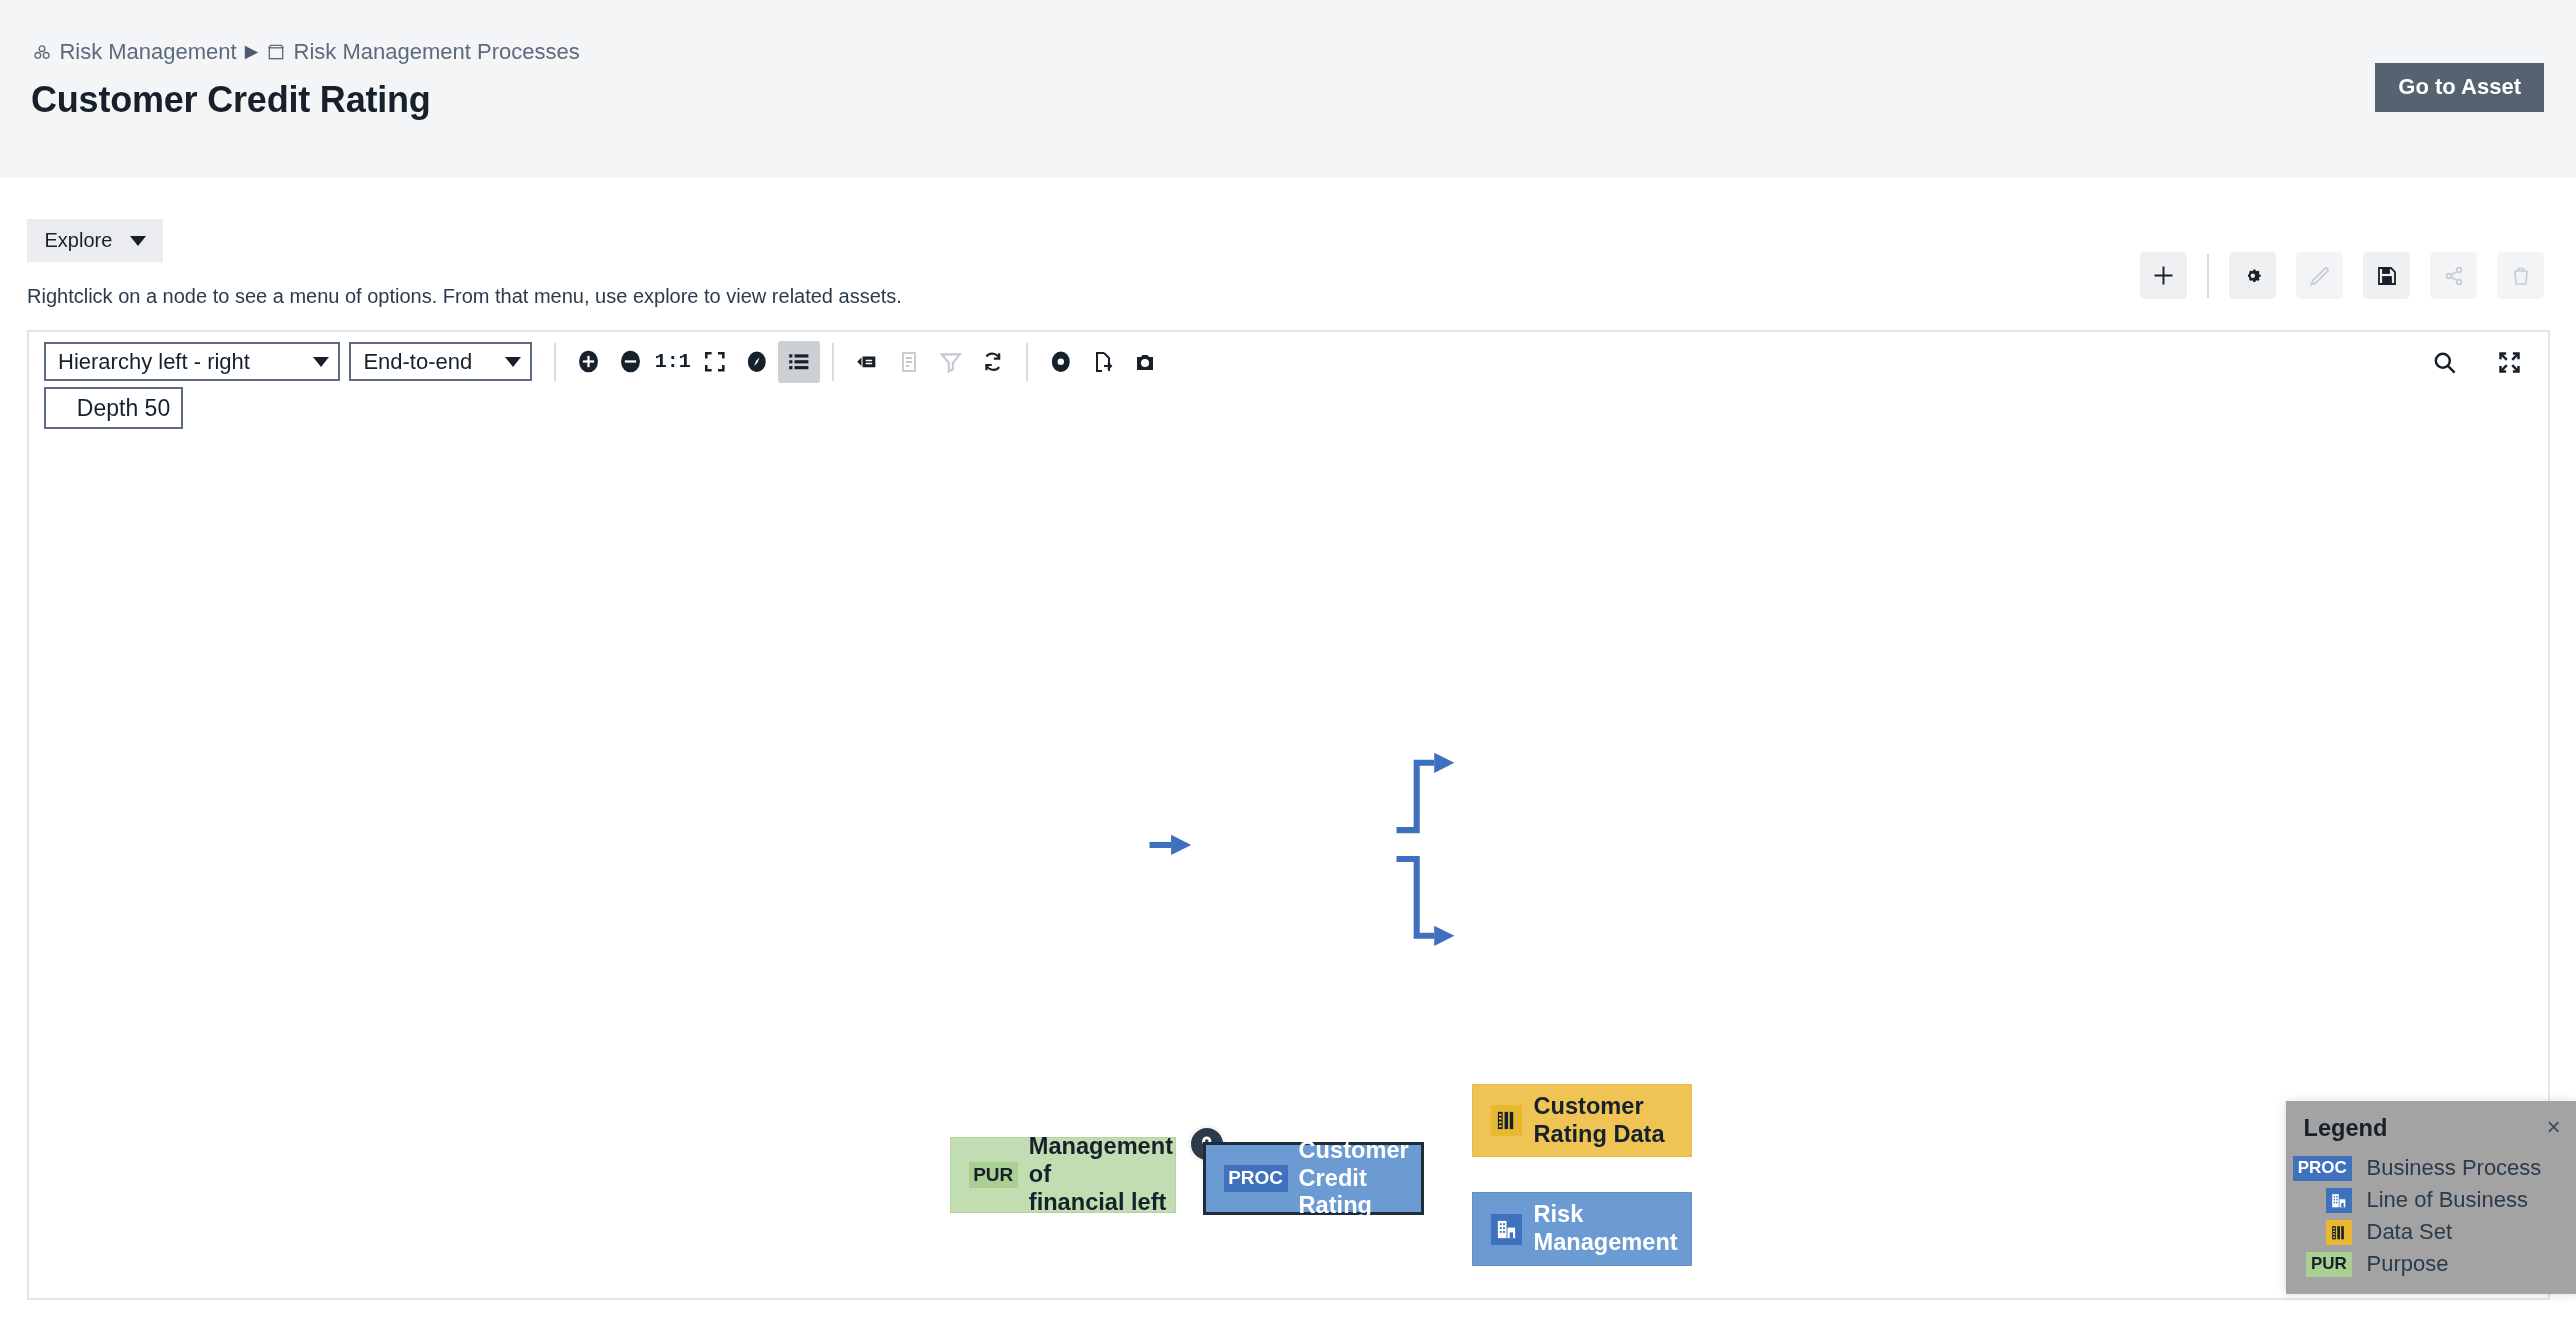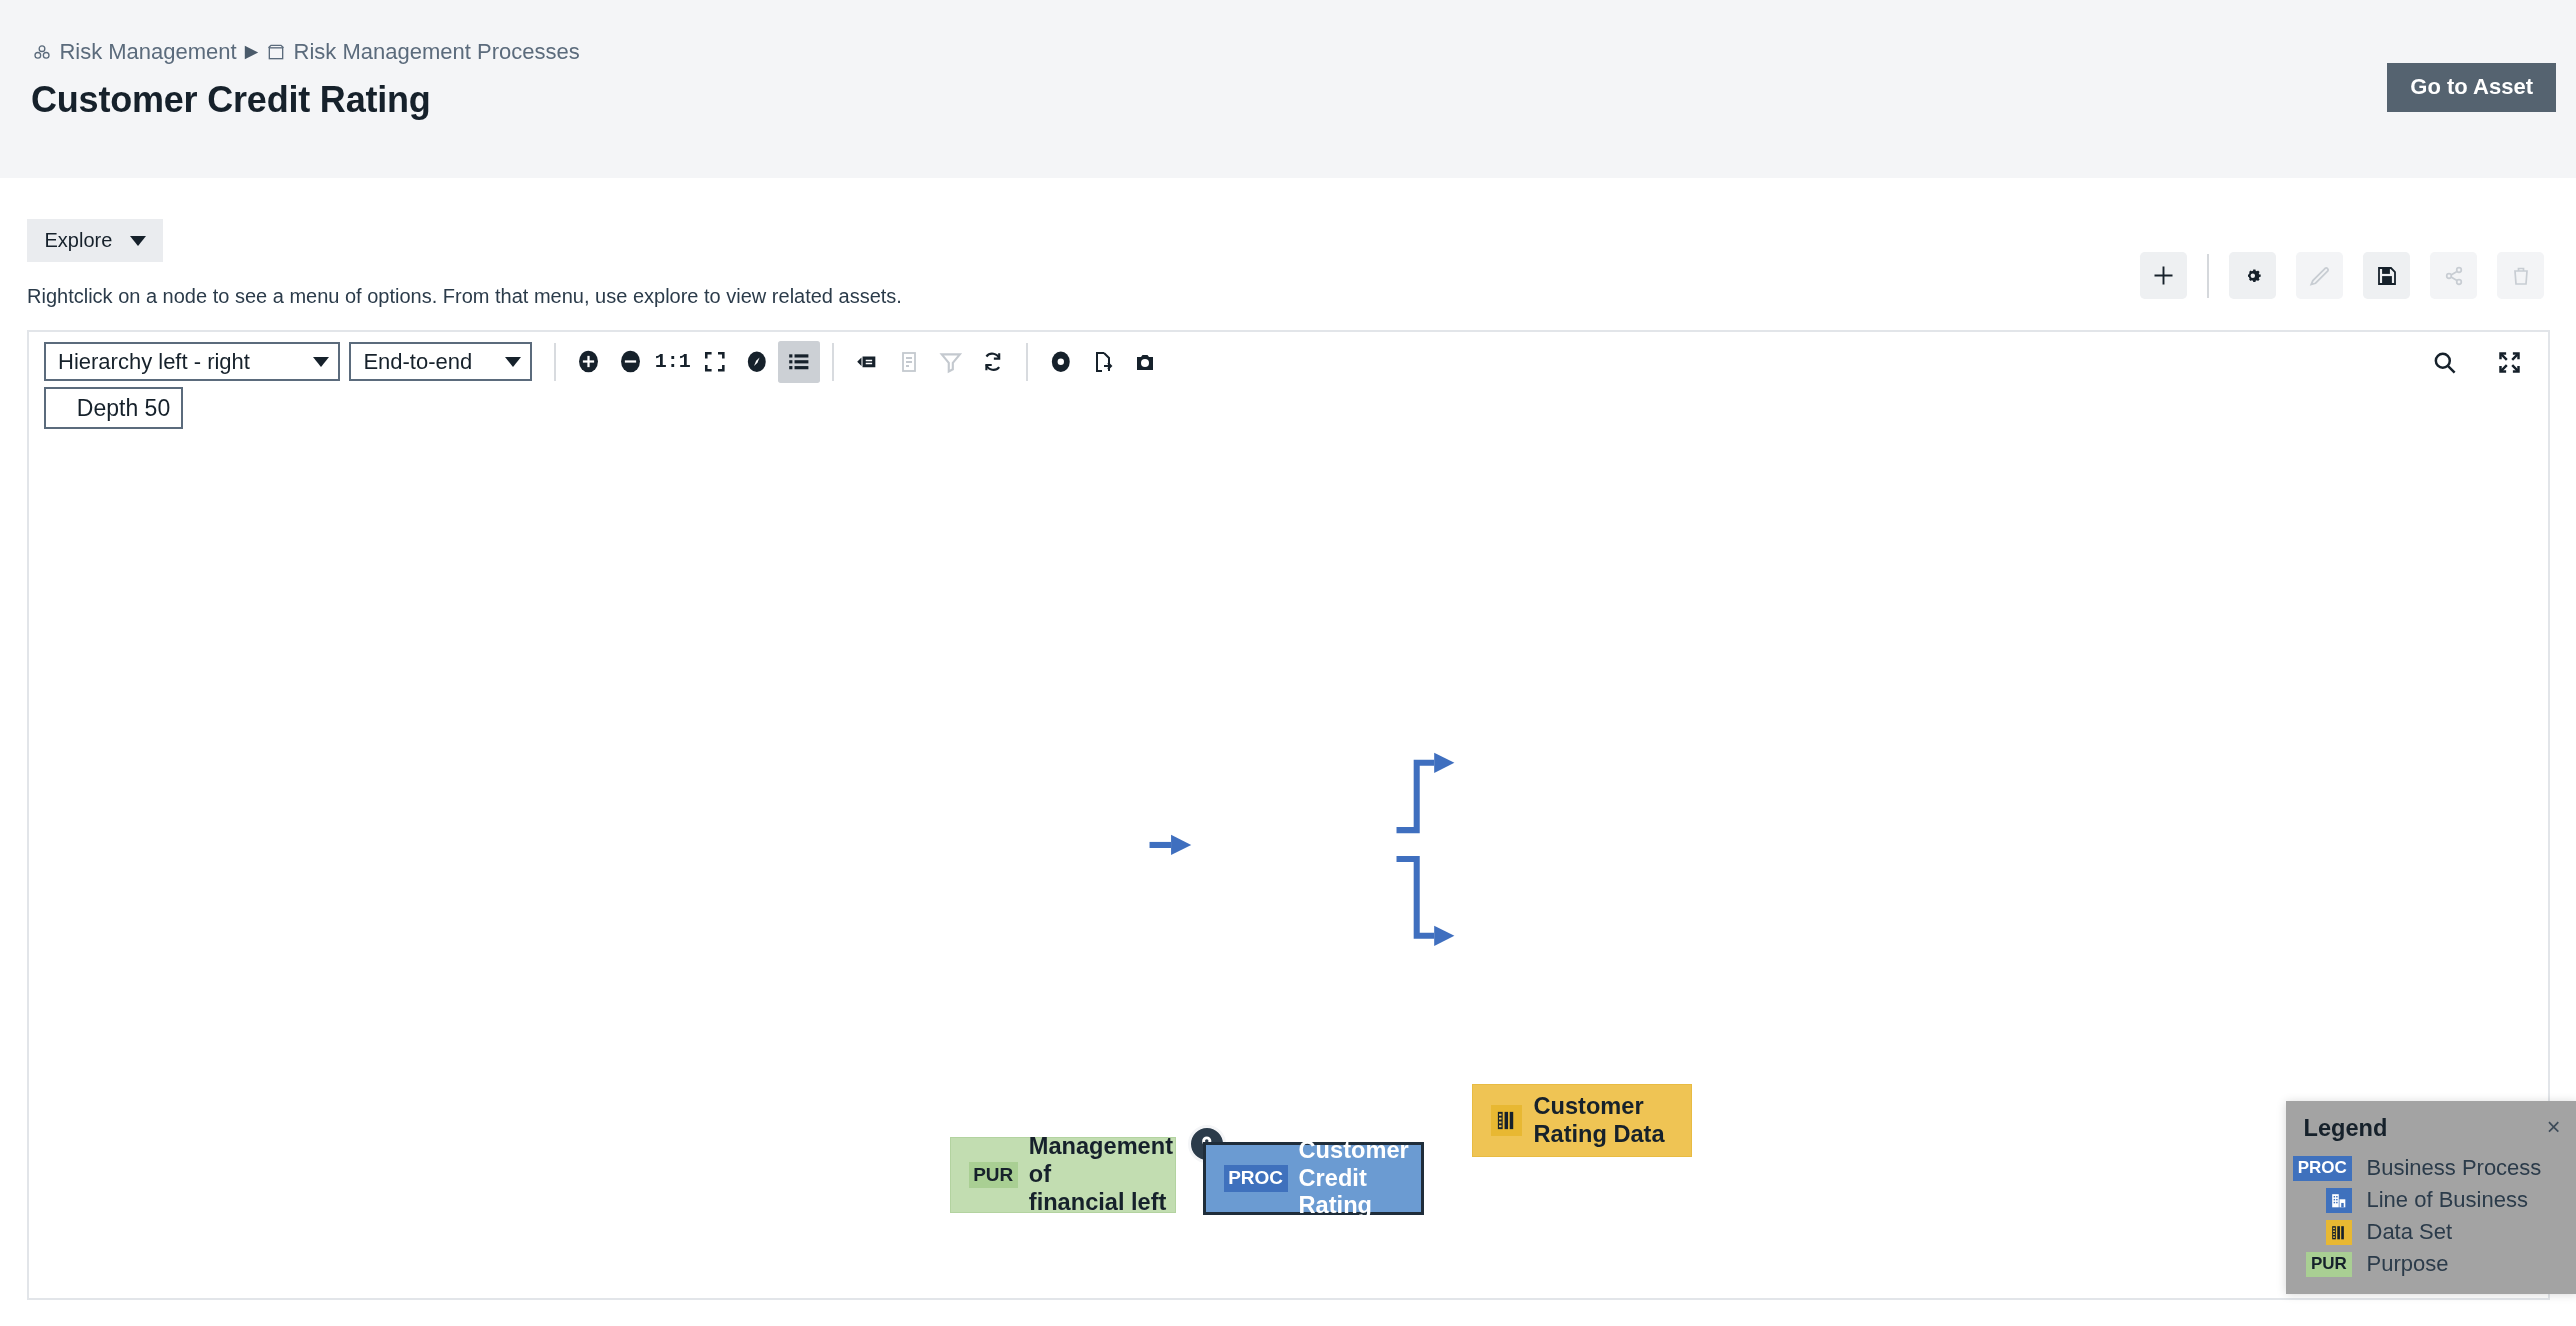--- a/index.html
+++ b/index.html
@@ -25,21 +25,21 @@
   .crumb-label { color: #5b6b7c; }
   .crumb-sep { color: #4a5a6a; font-size: 17.5px; line-height: 1; }
   .bc-icon { display: inline-flex; width: 20px; height: 20px; }
 
   .page-title {
     position: absolute; left: 31px; top: 79px;
     font-size: 36px; font-weight: bold; color: #16212b;
     letter-spacing: -0.2px;
   }
   .go-asset-btn {
-    position: absolute; right: 20px; top: 63px;
+    position: absolute; right: 32px; top: 63px;
     background: #556370; color: #ffffff;
     font-size: 22px; font-weight: bold;
     padding: 11.4px 23px; border: none; cursor: pointer;
     font-family: "Liberation Sans", sans-serif;
   }
 
   
   .explore-btn {
     position: absolute; left: 27px; top: 219px;
     background: #eaecef; color: #16212b;
@@ -332,20 +332,37 @@
           <rect x="4.2" y="5" width="2.6" height="2" fill="#efc454"></rect>
           <rect x="4.2" y="9" width="2.6" height="2" fill="#efc454"></rect>
           <rect x="4.2" y="13" width="2.6" height="2" fill="#efc454"></rect>
           <rect x="4.2" y="17" width="2.6" height="2" fill="#efc454"></rect>
         </svg>
       </span>
       <span class="nlabel">Customer
 Rating Data</span>
     </div>
 
+    <div class="node" id="node-lob">
+      <span class="nicon">
+        <svg width="23" height="23" viewBox="0 0 24 24" fill="#ffffff">
+          <rect x="3" y="3" width="9" height="18"></rect>
+            <rect x="13" y="10" width="8" height="11"></rect>
+          <rect x="5" y="5.5" width="2" height="2" fill="#3f71bd"></rect>
+          <rect x="8.4" y="5.5" width="2" height="2" fill="#3f71bd"></rect>
+          <rect x="5" y="9.5" width="2" height="2" fill="#3f71bd"></rect>
+          <rect x="8.4" y="9.5" width="2" height="2" fill="#3f71bd"></rect>
+          <rect x="5" y="13.5" width="2" height="2" fill="#3f71bd"></rect>
+          <rect x="8.4" y="13.5" width="2" height="2" fill="#3f71bd"></rect>
+          <rect x="15.4" y="15" width="3.4" height="6" fill="#3f71bd"></rect>
+        </svg>
+      </span>
+      <span class="nlabel">Risk
+Management</span>
+    </div>
   </div>
 
   <div class="graph-toolbar">
 
     <div class="sel" id="sel-layout">
       <span>Hierarchy left - right</span>
       <span class="caret"></span>
     </div>
 
     <div class="sel" id="sel-traverse">

